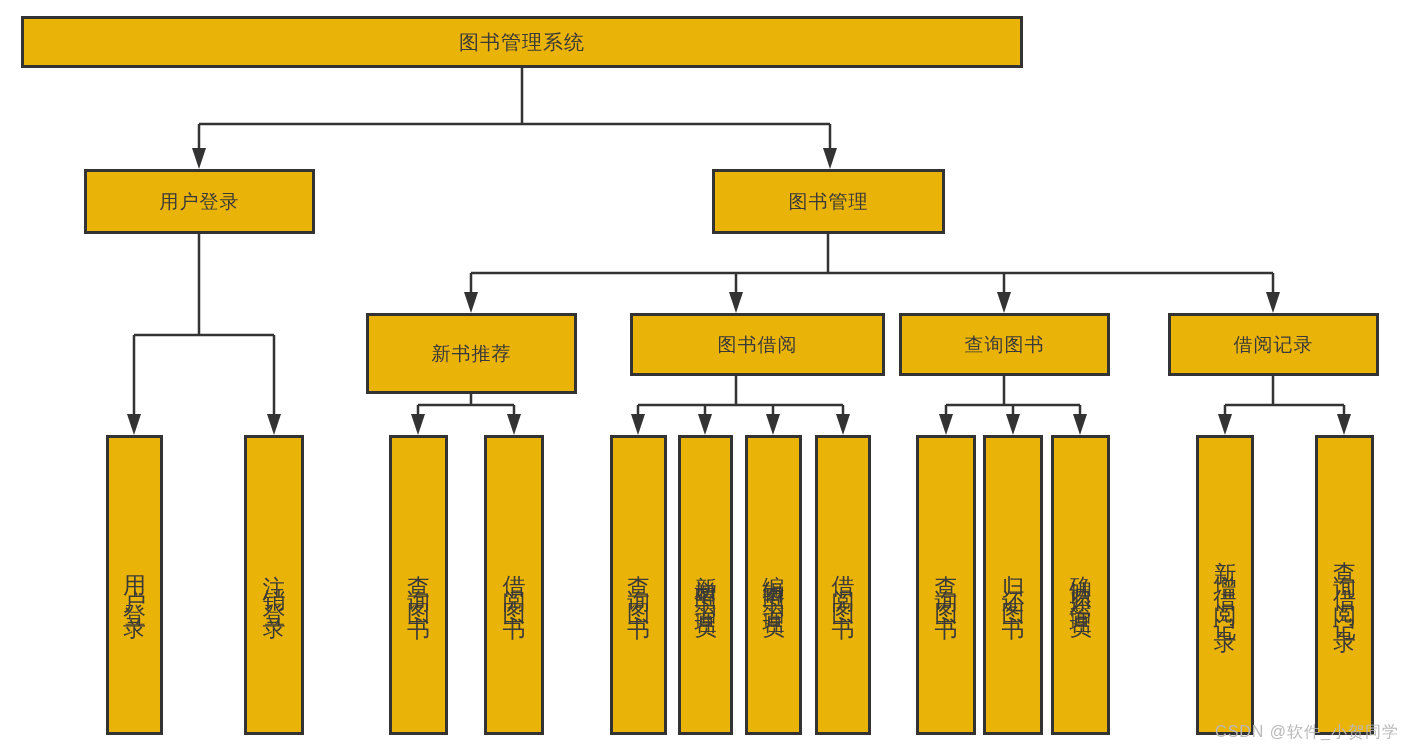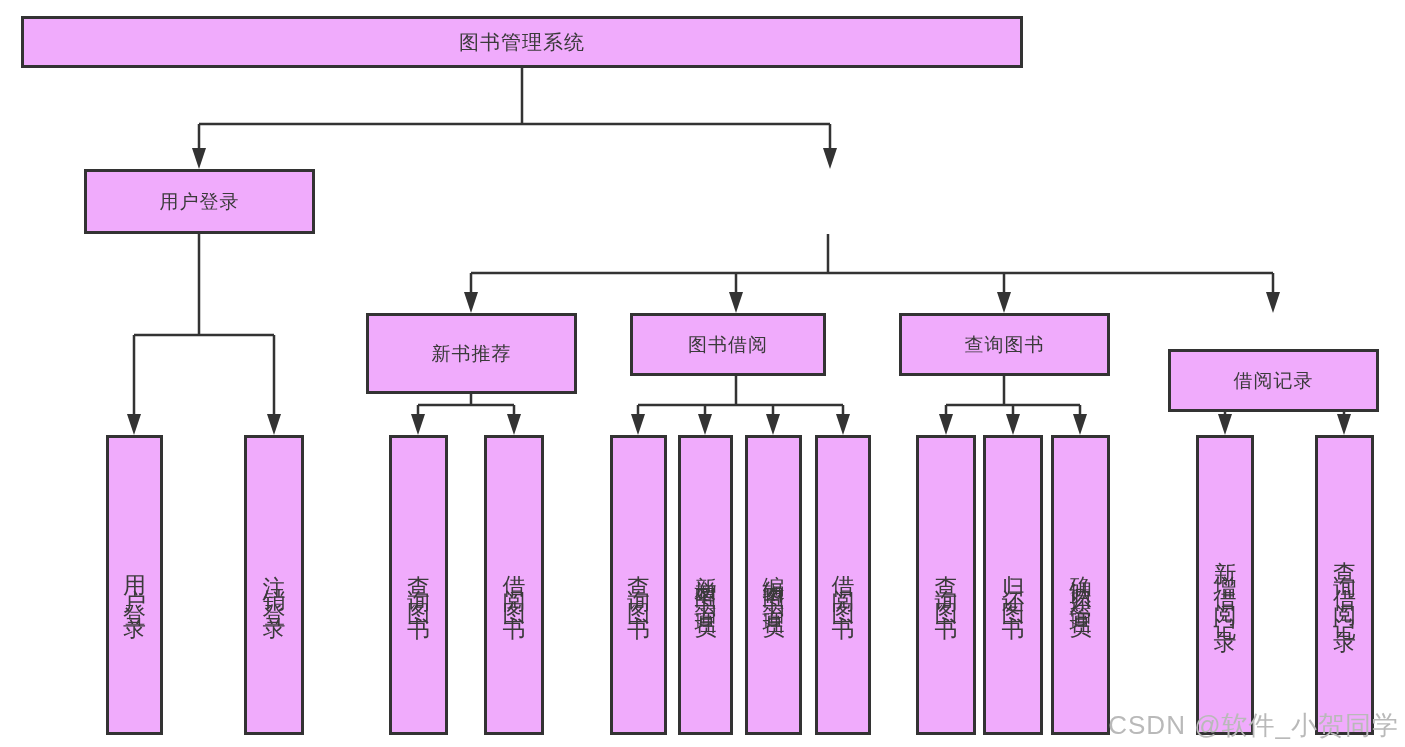--- a/index.html
+++ b/index.html
@@ -20,21 +20,21 @@
     position: absolute;
     left: 0; top: 0;
     width: 1405px;
     height: 747px;
     z-index: 1;
   }
   .box {
     position: absolute;
     box-sizing: border-box;
     border: 3px solid #333333;
-    background: #f0abfc;
+    background: #eab308;
     display: flex;
     align-items: center;
     justify-content: center;
     text-align: center;
     z-index: 2;
     color: #3a3a3a;
   }
   .root-box   { font-size: 20px; letter-spacing: 1px; }
   .branch-box { font-size: 19px; letter-spacing: 1px; }
   .leaf-box   { font-size: 23px; }
@@ -46,21 +46,21 @@
     white-space: nowrap;
   }
   .leaf-label.long {
     font-size: 22px;
     letter-spacing: 6px;
   }
   #watermark {
     position: absolute;
     right: 6px;
     bottom: 4px;
-    font-size: 26px;
+    font-size: 16px;
     color: #b9b9b9;
     z-index: 5;
     letter-spacing: 1px;
   }
 </style>
 </head>
 <body>
 
 <div id="canvas">
 
@@ -107,31 +107,34 @@
     </g>
   </svg>
 
   <div class="box root-box" style="left:21px; top:16px; width:1002px; height:52px;">
     <span>图书管理系统</span>
   </div>
 
   <div class="box branch-box" style="left:84px; top:169px; width:231px; height:65px;">
     <span>用户登录</span>
   </div>
+  <div class="box branch-box" style="left:712px; top:169px; width:233px; height:65px;">
+    <span>图书管理</span>
+  </div>
 
   <div class="box branch-box" style="left:366px; top:313px; width:211px; height:81px;">
     <span>新书推荐</span>
   </div>
-  <div class="box branch-box" style="left:630px; top:313px; width:196px; height:63px;">
+  <div class="box branch-box" style="left:630px; top:313px; width:255px; height:63px;">
     <span>图书借阅</span>
   </div>
   <div class="box branch-box" style="left:899px; top:313px; width:211px; height:63px;">
     <span>查询图书</span>
   </div>
-  <div class="box branch-box" style="left:1168px; top:313px; width:211px; height:63px;margin-top:36px;">
+  <div class="box branch-box" style="left:1168px; top:313px; width:211px; height:63px;">
     <span>借阅记录</span>
   </div>
 
   <div class="box leaf-box" style="left:106px; top:435px; width:57px; height:300px;">
     <span class="leaf-label">用户登录</span>
   </div>
   <div class="box leaf-box" style="left:244px; top:435px; width:60px; height:300px;">
     <span class="leaf-label">注销登录</span>
   </div>
 

